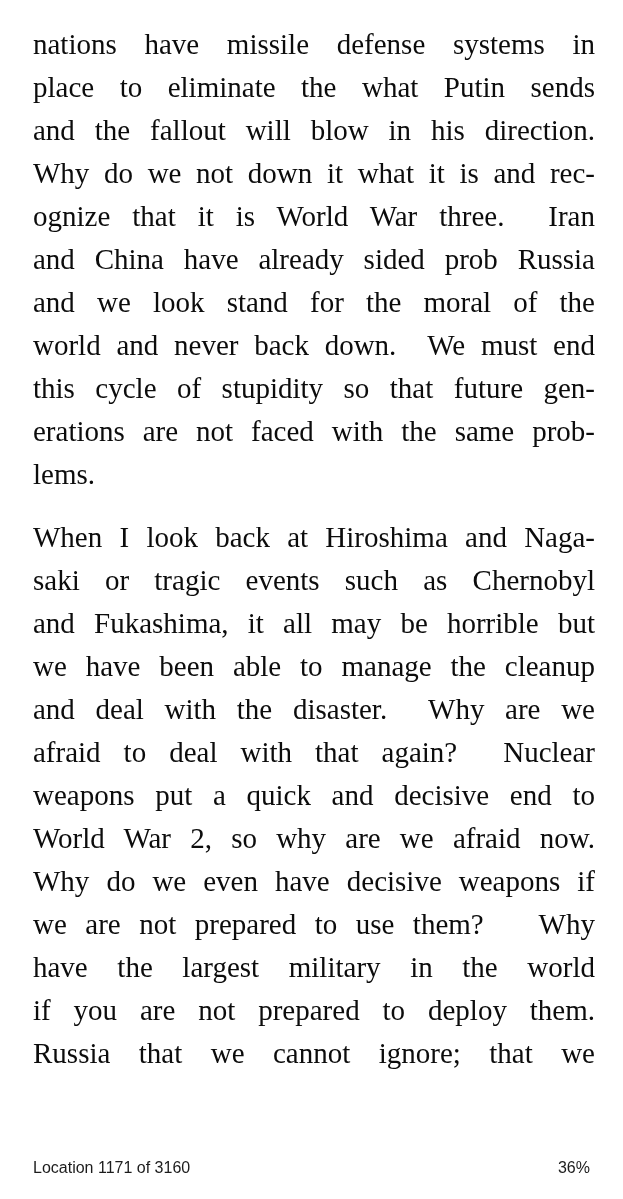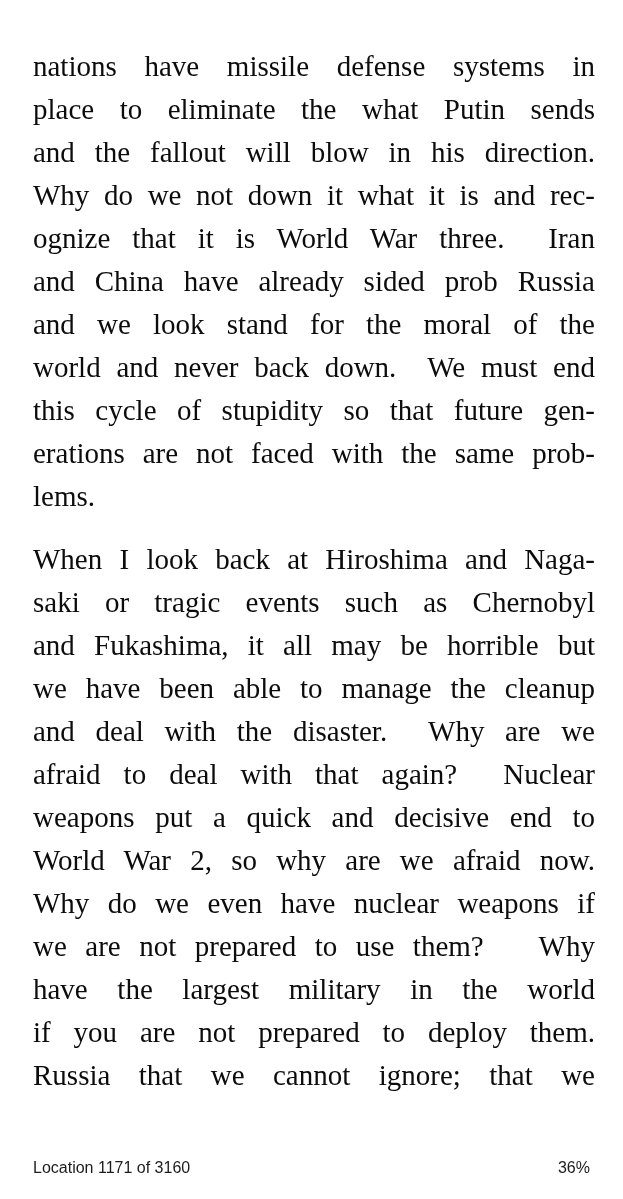--- a/index.html
+++ b/index.html
@@ -18,21 +18,20 @@
   }
   .reading-area {
     position: absolute;
     top: 23px;
     left: 33px;
     right: 28px;
     color: #0c0c0c;
     font-size: 29px;
     line-height: 43px;
     cursor: default;
-    margin-top: 22px;
   }
   .para {
     margin: 0 0 20px 0;
   }
   .line {
     display: block;
     text-align: justify;
     text-align-last: justify;
     white-space: pre-wrap;
   }
@@ -75,21 +74,21 @@
       </p>
       <p class="para">
         <span class="line">When I look back at Hiroshima and Naga-</span>
         <span class="line">saki or tragic events such as Chernobyl</span>
         <span class="line">and Fukashima, it all may be horrible but</span>
         <span class="line">we have been able to manage the cleanup</span>
         <span class="line">and deal with the disaster.&nbsp; Why are we</span>
         <span class="line">afraid to deal with that again?&nbsp; Nuclear</span>
         <span class="line">weapons put a quick and decisive end to</span>
         <span class="line">World War 2, so why are we afraid now.</span>
-        <span class="line">Why do we even have nuclear weapons if</span>
+        <span class="line">Why do we even have decisive weapons if</span>
         <span class="line">we are not prepared to use them?&nbsp;&nbsp; Why</span>
         <span class="line">have the largest military in the world</span>
         <span class="line">if you are not prepared to deploy them.</span>
         <span class="line">Russia that we cannot ignore; that we</span>
       </p>
     </main>
 
   <footer class="reader-footer" style="color: rgb(28, 28, 28);">
     <span>Location 1171 of 3160</span>
     <span>36%</span>

